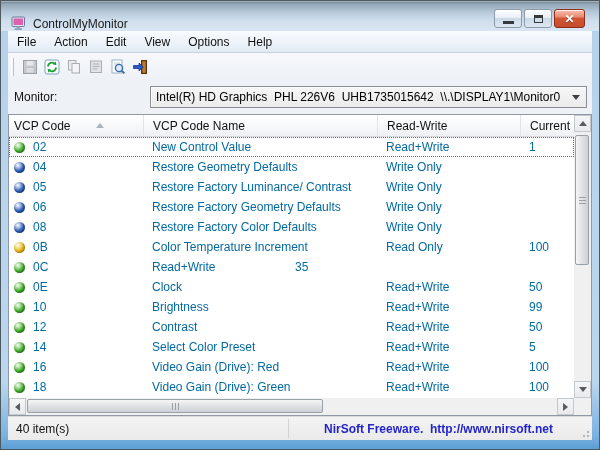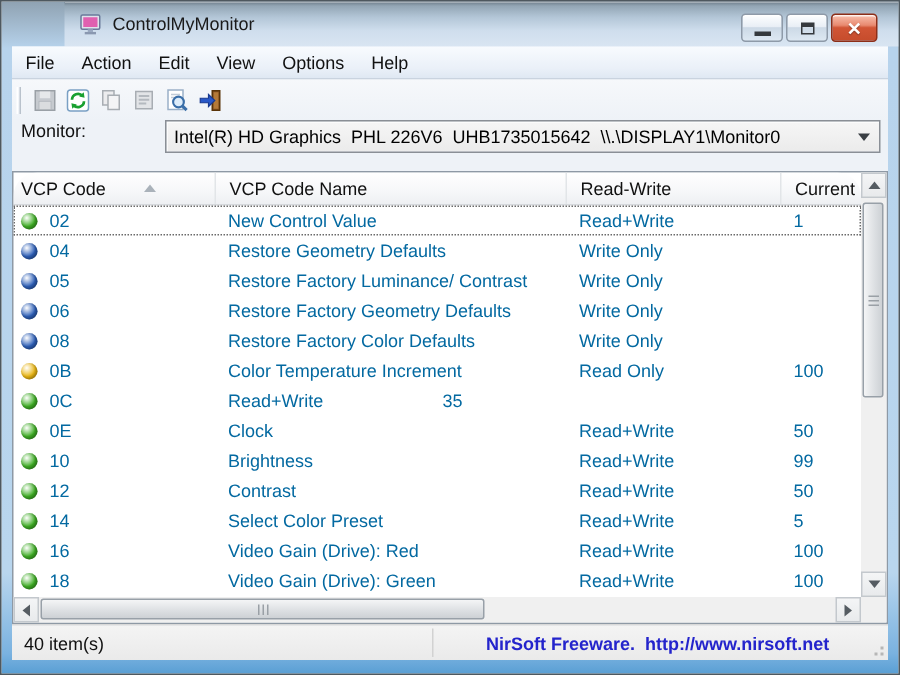--- a/index.html
+++ b/index.html
@@ -8,21 +8,21 @@
     position:relative; width:600px; height:450px;
     border:1px solid #4e585f;
     background:linear-gradient(180deg,#8fa2b2 0%, #b7d3ec 7%, #b9d6ee 85%, #7ab2e0 97%, #5a9fd4 100%);
     overflow:hidden;
   }
   
   .titlebar{
     position:absolute; top:0; left:0; right:0; height:30px;
     background:linear-gradient(180deg,#6b7a87 0%, #93a6b5 10%, #b3c6d7 35%, #cfdeed 65%, #d9e5f2 100%);
     box-shadow:inset 0 1px 0 rgba(255,255,255,.35);
-    display:flex; align-items:center;margin-left:42px;
+    display:flex; align-items:flex-end;
   }
   .app-icon{ margin-left:10px; width:16px; height:16px; display:inline-block; }
   .title-text{ margin-left:6px; font-size:12px; color:#1a1a1a; }
   .caption-buttons{ position:absolute; top:8px; right:14px; display:flex; gap:2px; }
   .cap-btn{
     width:28px; height:19px; border:1px solid #8e9aa8; border-radius:3px;
     background:linear-gradient(180deg,#fdfeff 0%, #e9eff6 45%, #ccd9e6 50%, #dde8f2 100%);
     display:flex; align-items:center; justify-content:center; cursor:default;
     box-shadow:inset 0 1px 0 rgba(255,255,255,.8);
   }
@@ -45,21 +45,21 @@
   }
   .menu-item{ padding:3px 9px; cursor:default; }
   
   .toolbar{
     height:27px; display:flex; align-items:center;
     background:linear-gradient(180deg,#f6f8fb 0%, #eef2f7 100%);
   }
   .gripper{ width:3px; height:18px; margin:0 5px 0 3px; border-left:1px solid #ffffff; border-right:1px solid #b9c2cc; }
   .tb{ width:22px; height:22px; border:none; background:transparent; display:flex; align-items:center; justify-content:center; padding:0; }
   
-  .monitor-row{ height:34px; display:flex; align-items:flex-start; font-size:12px; color:#111; }
+  .monitor-row{ height:34px; display:flex; align-items:center; font-size:12px; color:#111;gap:40px; }
   .monitor-label{ margin-left:6px; width:96px; }
   .combo{
     position:relative; height:22px; flex:1; margin-right:5px;
     border:1px solid #8a8f96; background:linear-gradient(180deg,#f6f6f6 0%, #ebebeb 100%);
     display:flex; align-items:center; box-shadow:inset 1px 1px 0 rgba(255,255,255,.7);
   }
   .combo-text{ margin-left:5px; white-space:pre; overflow:hidden; font-size:12px; color:#000; }
   .combo-arrow{
     position:absolute; right:6px; top:8px; width:0; height:0;
     border-left:4px solid transparent; border-right:4px solid transparent; border-top:5px solid #3a3f44;

